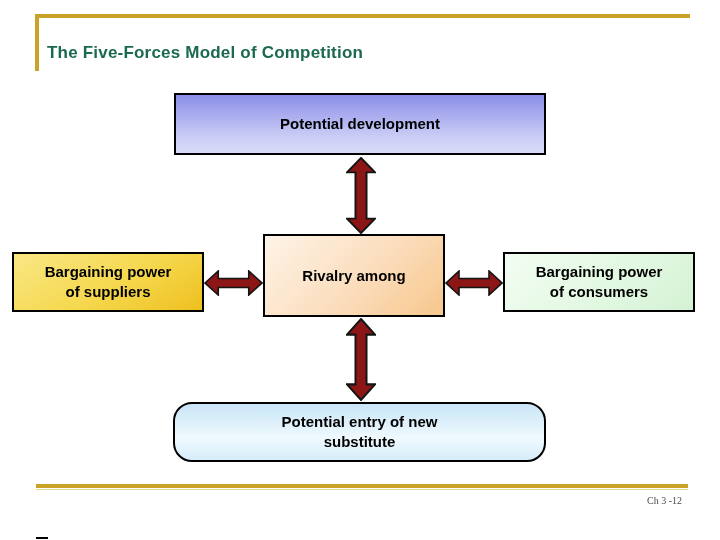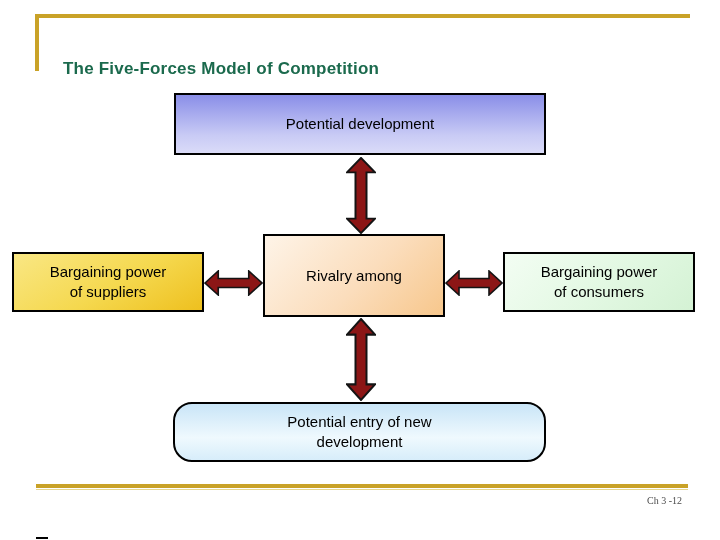--- a/index.html
+++ b/index.html
@@ -4,28 +4,28 @@
 <style>
   html,body{margin:0;padding:0;background:#ffffff;}
   .slide{
     position:relative;width:720px;height:540px;background:#ffffff;
     overflow:hidden;font-family:"Liberation Sans","DejaVu Sans",sans-serif;
   }
   
   .accent-h{position:absolute;left:35px;top:14px;width:655px;height:4px;background:#C9A227;}
   .accent-v{position:absolute;left:35px;top:14px;width:4px;height:57px;background:#C9A227;}
   .title{
-    position:absolute;left:47px;top:43px;margin:16px;
+    position:absolute;left:47px;top:43px;margin:0;
     font-size:17px;font-weight:bold;color:#1B6A4D;letter-spacing:0.2px;
   }
   
   .box{
     position:absolute;border:2px solid #000;box-sizing:border-box;
     display:flex;flex-direction:column;justify-content:center;
-    text-align:center;font-weight:normal;color:#000;line-height:20px;font-size:15px;
+    text-align:center;font-weight:bold;color:#000;line-height:20px;font-size:15px;
   }
   .box span{display:block;}
   .box-substitutes{
     left:174px;top:93px;width:372px;height:62px;
     background:linear-gradient(to bottom,#8A8EE8 0%,#C9CBF5 70%,#DADBF8 100%);
   }
   .box-suppliers{
     left:12px;top:252px;width:192px;height:60px;
     background:linear-gradient(150deg,#F9E784 0%,#F5D84E 55%,#EEC01F 100%);
   }
@@ -97,21 +97,21 @@
     <span>Bargaining power</span>
     <span>of consumers</span>
   </div>
 
   <svg class="arrow arrow-v2" viewBox="0 0 30 80" preserveAspectRatio="none">
     <polygon points="15,1 29,16 20.5,16 20.5,64 29,64 15,79 1,64 9.5,64 9.5,16 1,16" stroke="#141414" stroke-width="2" fill="#8C1616"></polygon>
   </svg>
 
   <div class="box box-entrants">
     <span>Potential entry of new</span>
-    <span>development</span>
+    <span>substitute</span>
   </div>
 
   <div class="footer-rule"></div>
   <div class="footer-rule-thin"></div>
   <div class="page-num">Ch 3 -12</div>
   <div class="footer-dash"></div>
 
 </div>
 
 </body></html>

